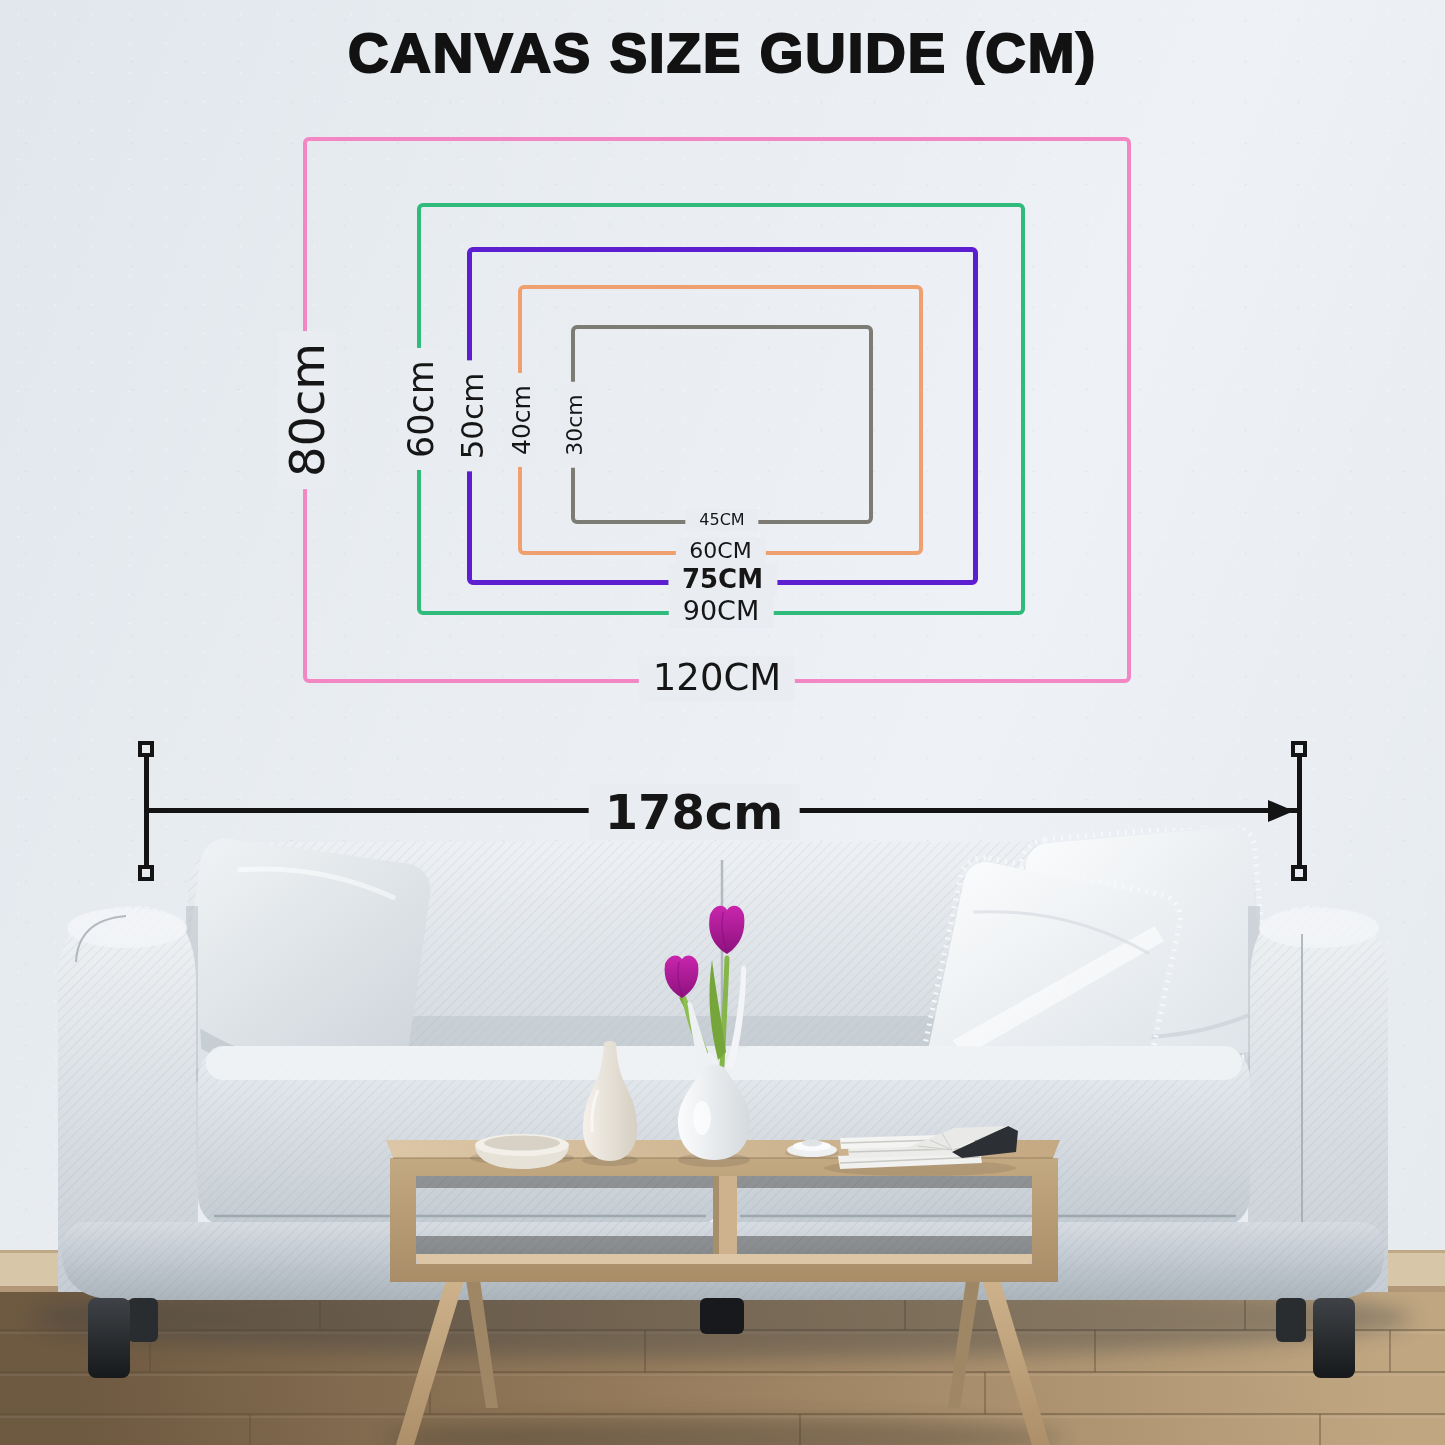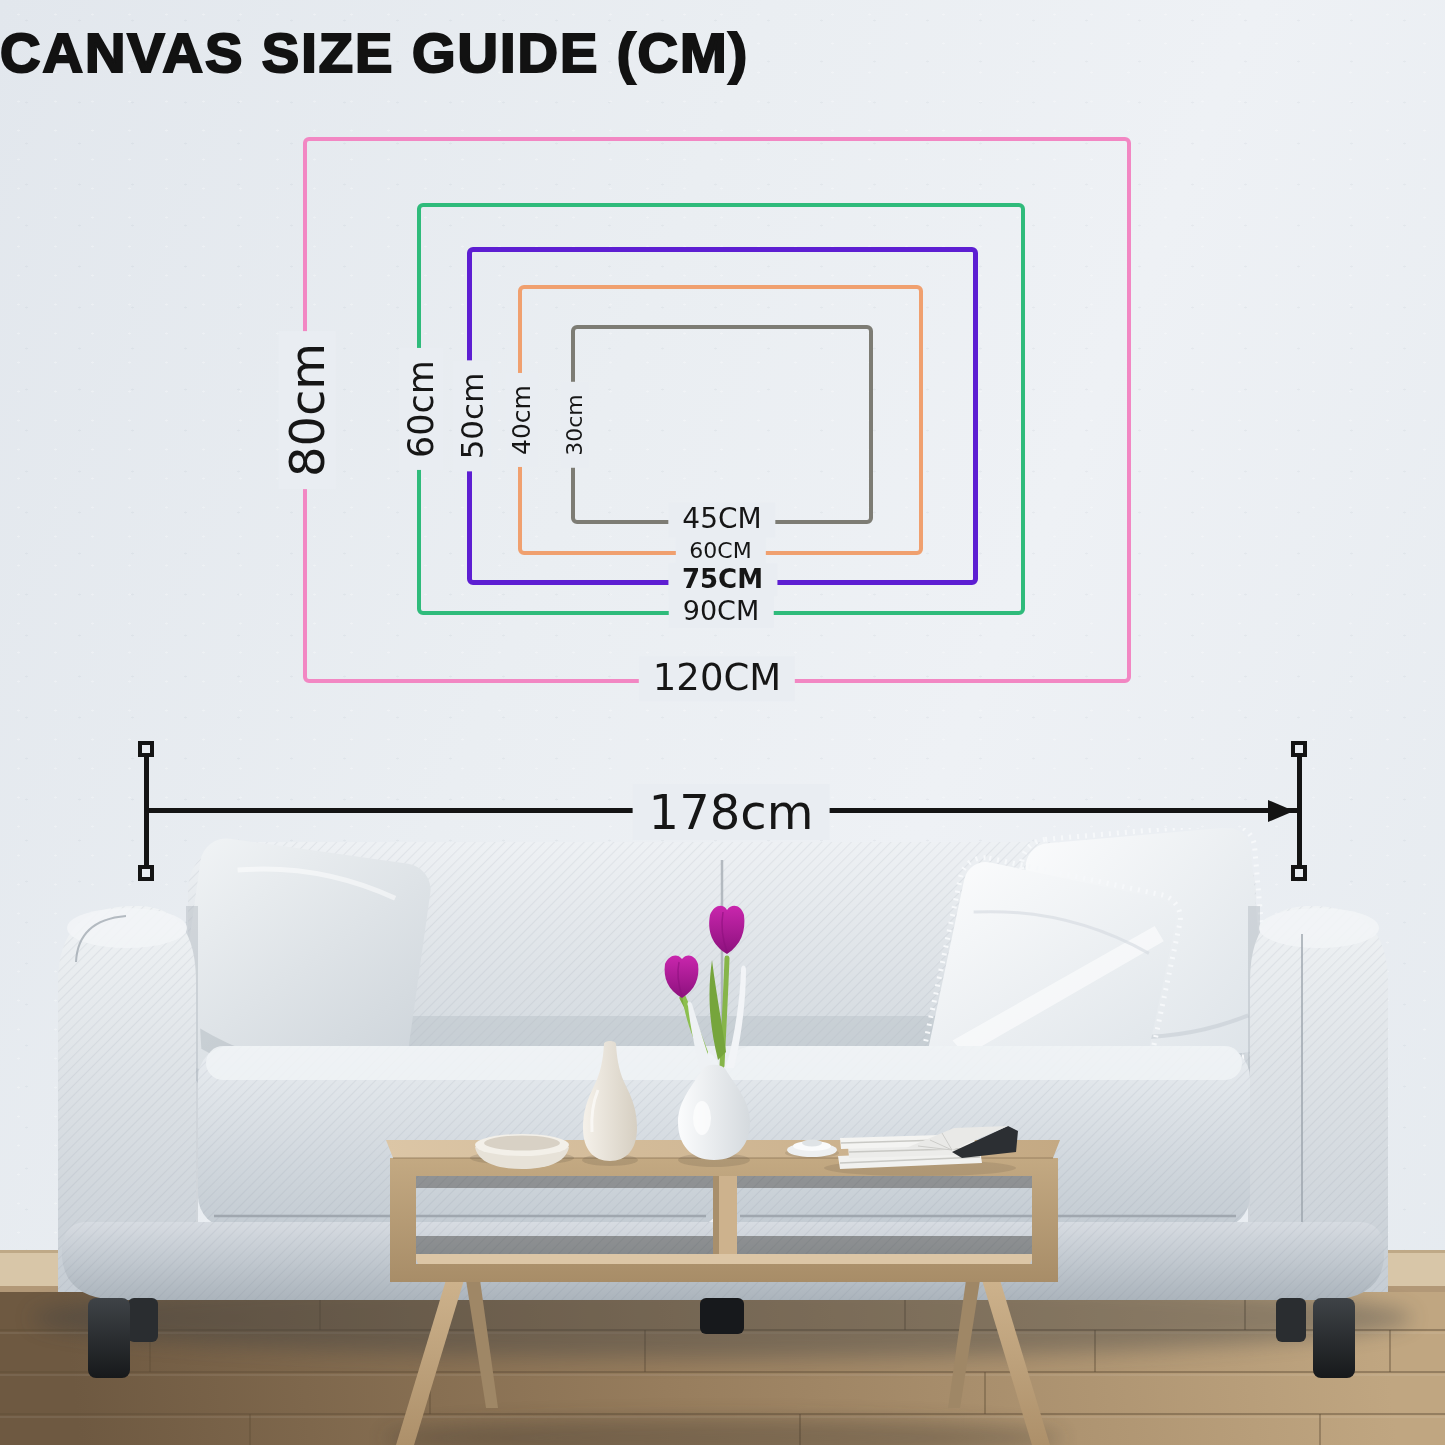--- a/index.html
+++ b/index.html
@@ -11,21 +11,21 @@
   }
   .wall-texture{
     position:absolute; inset:0;
     background-image:
       radial-gradient(rgba(255,255,255,.55) 1px, transparent 1.6px),
       radial-gradient(rgba(130,142,158,.16) 1px, transparent 1.5px);
     background-size:37px 29px, 53px 41px;
     opacity:.55; pointer-events:none;
   }
   .page-title{
-    position:absolute; top:20px; left:0; right:0; text-align:left;
+    position:absolute; top:20px; left:0; right:0; text-align:center;
     font-family:"Liberation Sans", sans-serif; font-weight:900;
     font-size:56px; letter-spacing:2px; color:#121212;
     -webkit-text-stroke:2.2px #121212;
   }
   
   .size-rect{position:absolute; border-style:solid; border-radius:6px; box-sizing:border-box;}
   .rect-120{left:303px; top:137px; width:828px; height:546px; border-width:4px;}
   .rect-90 {left:417px; top:203px; width:608px; height:412px; border-width:4px;}
   .rect-75 {left:467px; top:247px; width:511px; height:338px; border-width:5px;}
   .rect-60 {left:518px; top:285px; width:405px; height:270px; border-width:4px;}
@@ -35,33 +35,33 @@
     background:var(--wall); padding:2px 14px; white-space:nowrap; line-height:1.1;
   }
   .h-label{
     position:absolute; left:0; top:50%; transform:translate(-50%,-50%) rotate(-90deg);
     background:var(--wall); padding:2px 12px; white-space:nowrap; line-height:1.1;
   }
   .rect-120 .w-label{font-size:37px;text-align:right;} .rect-120 .h-label{font-size:48px;}
   .rect-90  .w-label{font-size:27px;} .rect-90  .h-label{font-size:35px;}
   .rect-75  .w-label{font-size:26px;font-weight:bold;} .rect-75  .h-label{font-size:31px;}
   .rect-60  .w-label{font-size:22px;} .rect-60  .h-label{font-size:25px;}
-  .rect-45  .w-label{font-size:28px;} .rect-45  .h-label{font-size:22px;}
+  .rect-45  .w-label{font-size:16px;} .rect-45  .h-label{font-size:22px;}
   
   .m-line{position:absolute; left:146px; top:808px; width:1152px; height:5px; background:#141414;}
   .m-bar{position:absolute; top:757px; width:5px; height:108px; background:#141414;}
   .m-bar.left{left:144px;} .m-bar.right{left:1297px;}
   .m-sq{position:absolute; width:8px; height:8px; border:4px solid #141414; background:var(--wall);}
   .m-sq.lt{left:138px; top:741px;} .m-sq.lb{left:138px; top:865px;}
   .m-sq.rt{left:1291px; top:741px;} .m-sq.rb{left:1291px; top:865px;}
   .m-arrow{position:absolute; left:1268px; top:799.5px; width:0; height:0;
     border-left:26px solid #141414; border-top:11px solid transparent; border-bottom:11px solid transparent;}
   .m-label{
-    position:absolute; left:731px; top:812px; transform:translate(-50%,-50%);
-    font-size:48px; background:var(--wall); padding:0 16px; white-space:nowrap;
+    position:absolute; left:694px; top:812px; transform:translate(-50%,-50%);
+    font-size:48px; background:var(--wall); padding:0 16px; white-space:nowrap;font-weight:bold;
   }
   .scene{position:absolute; left:0; top:828px;}
 </style>
 </head>
 <body>
 
 <div class="poster">
   <div class="wall-texture"></div>
 
   <div class="page-title">CANVAS SIZE GUIDE (CM)</div>

